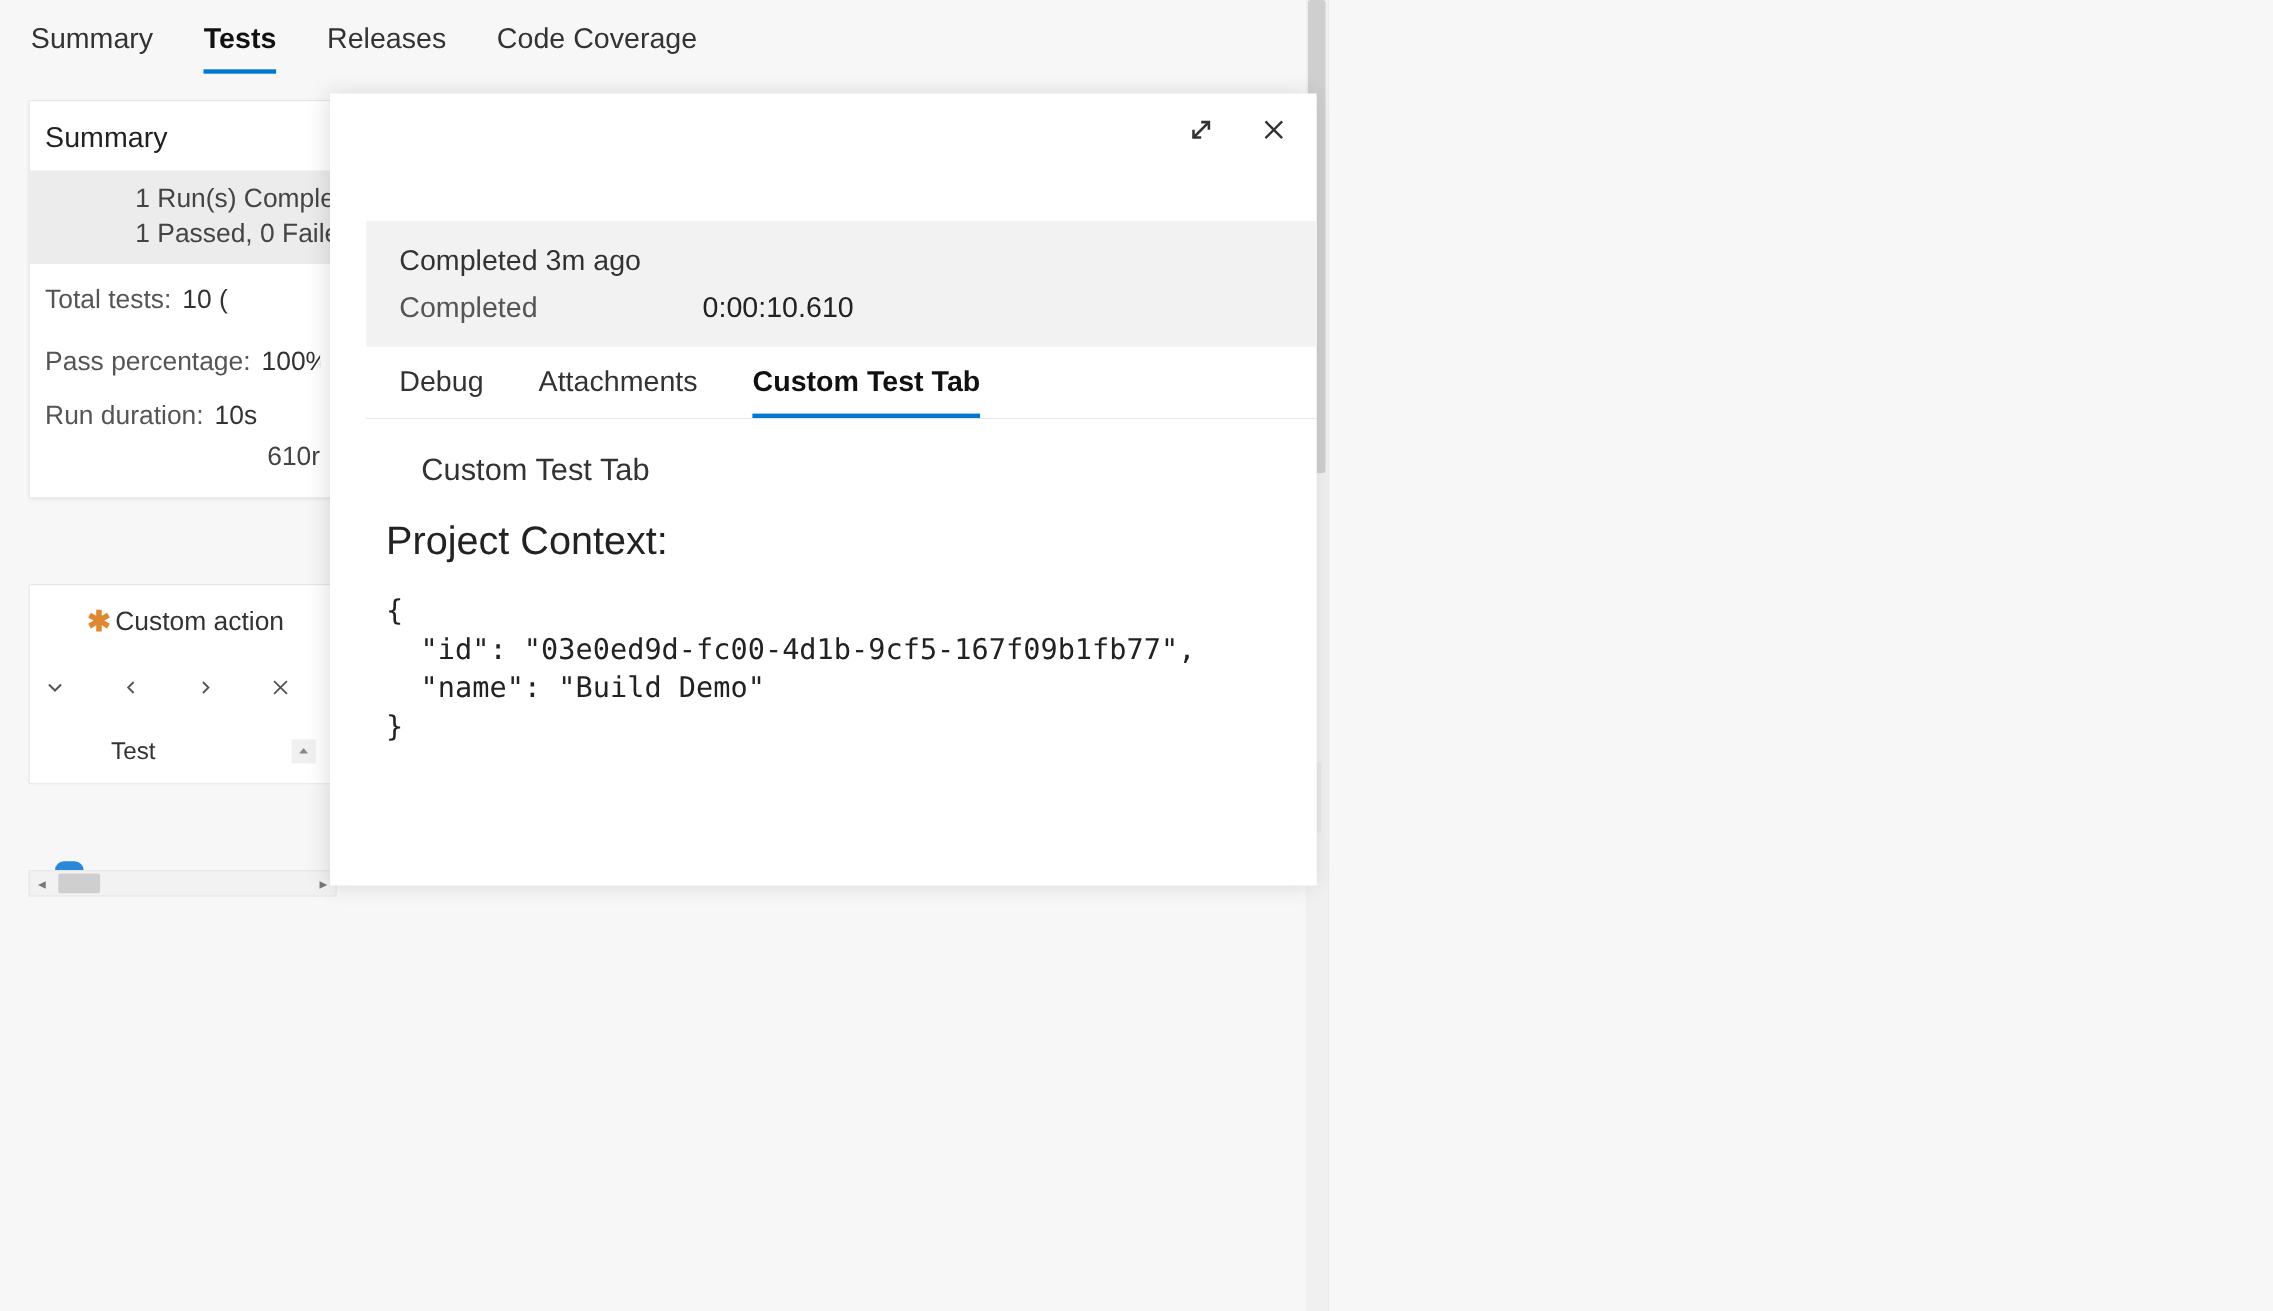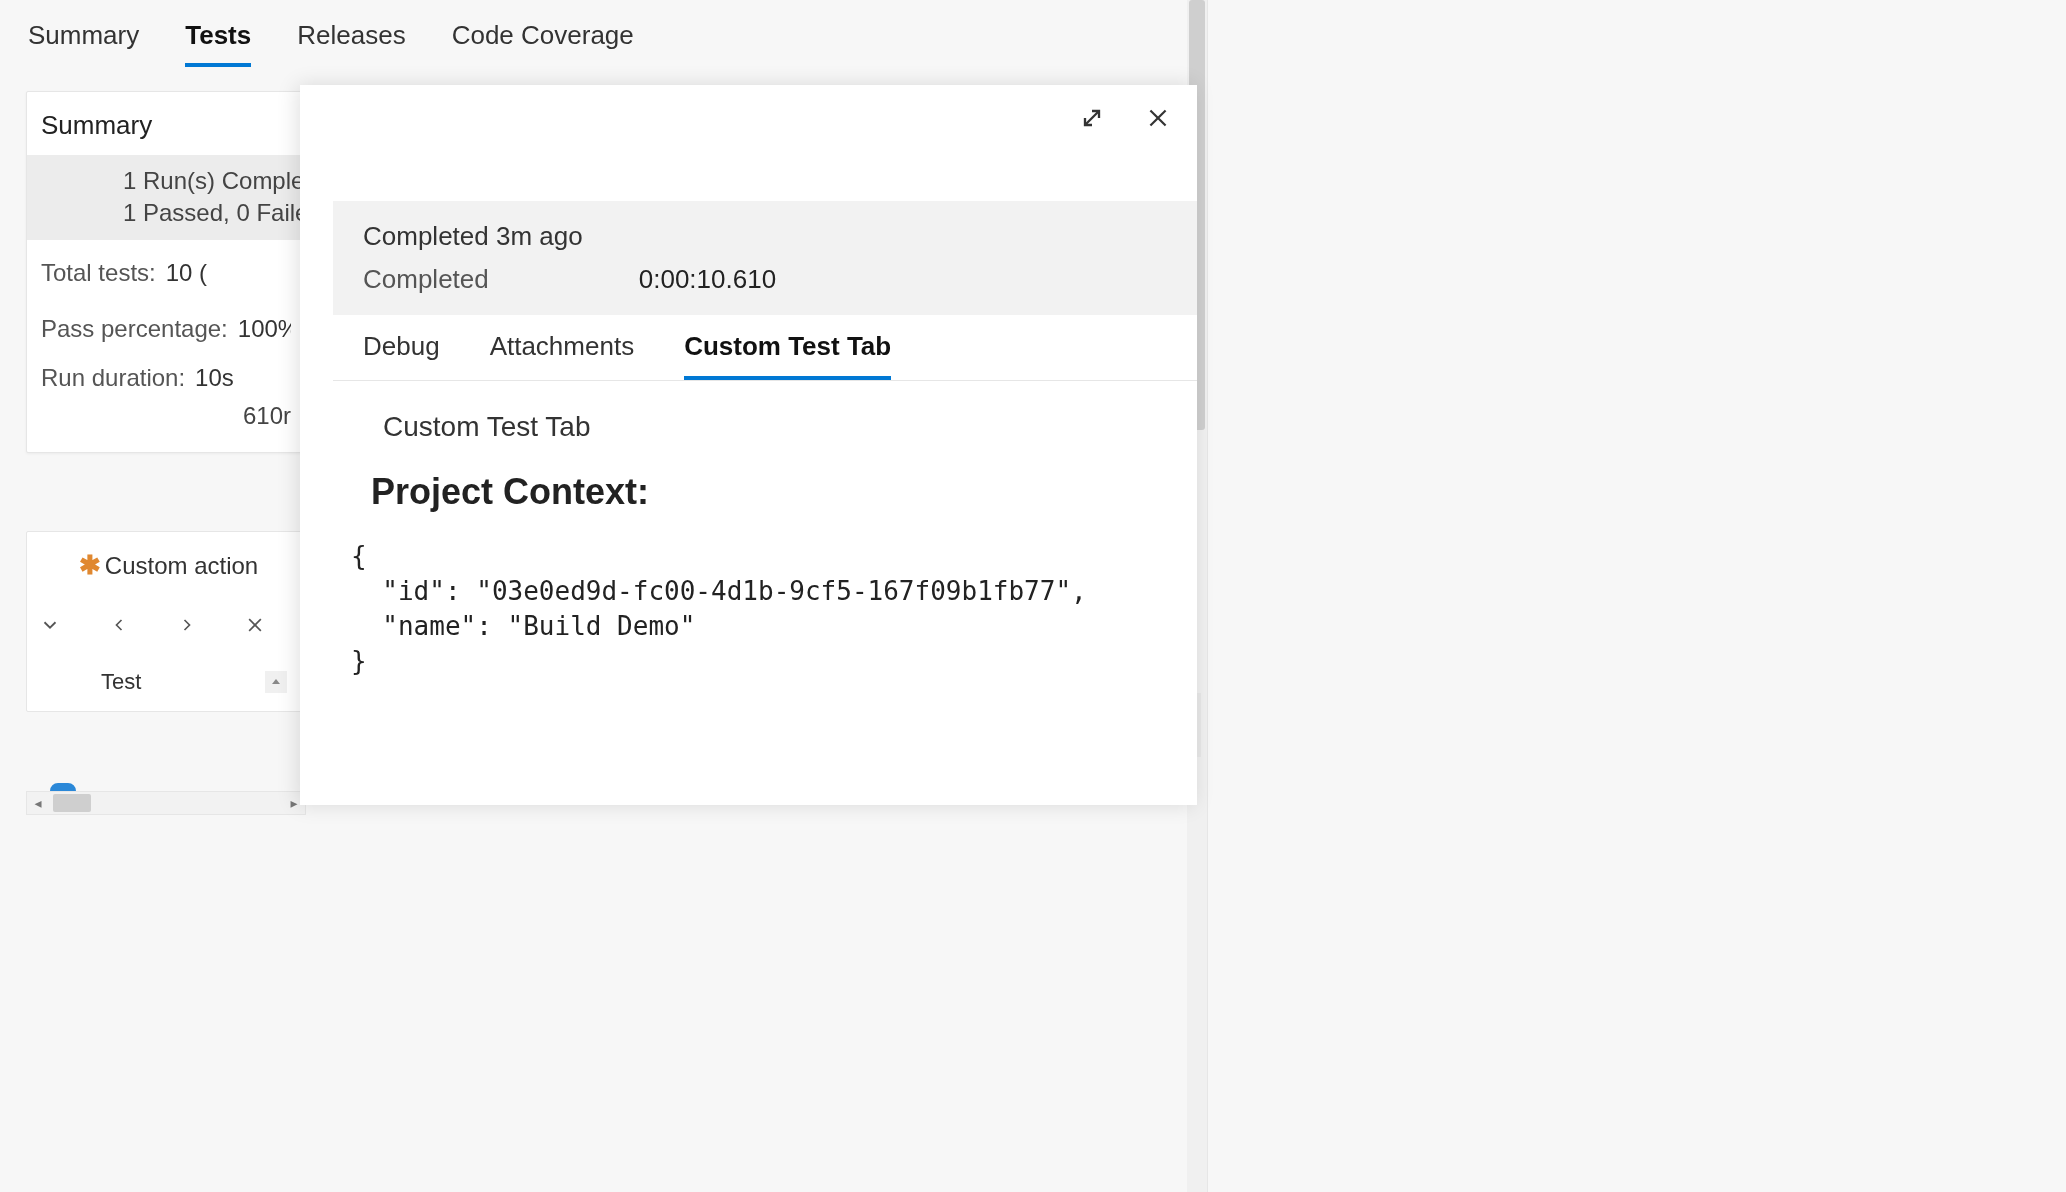--- a/index.html
+++ b/index.html
@@ -267,23 +267,22 @@
     padding: 30px 18px 18px 18px;
   }
   .tab-body .subhead {
     font-size: 28px;
     color: #333;
     padding-left: 32px;
     margin-bottom: 28px;
   }
   .tab-body h2 {
     font-size: 36px;
-    font-weight: 700;
+    font-weight: 400;
     margin-bottom: 26px;
-    margin-left: 20px;
   }
   .code-block {
     font-family: "Consolas", "Menlo", monospace;
     font-size: 26px;
     white-space: pre;
     color: #222;
     line-height: 1.35;
   }
 
   

